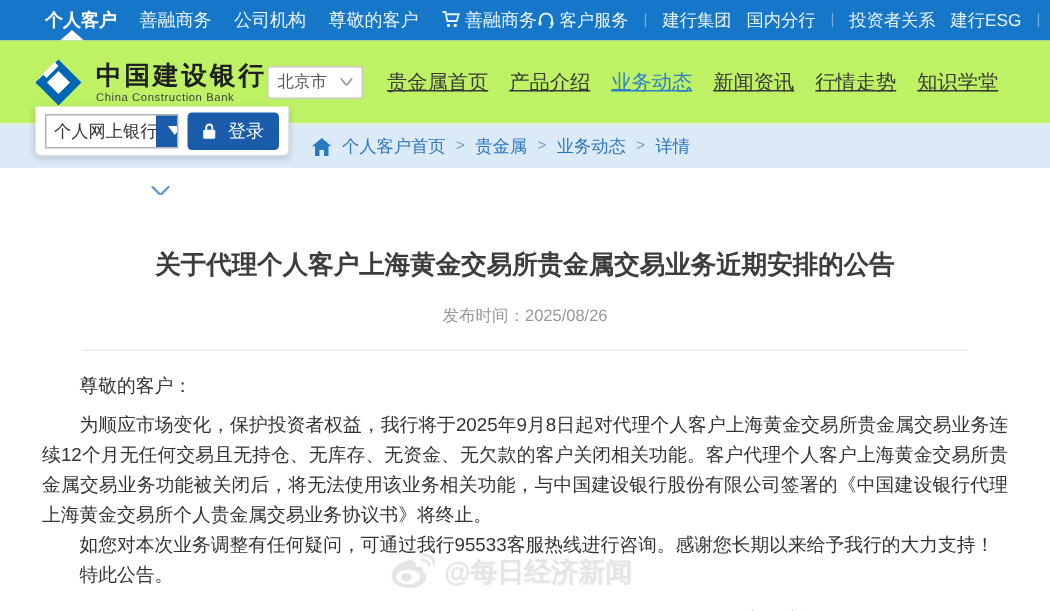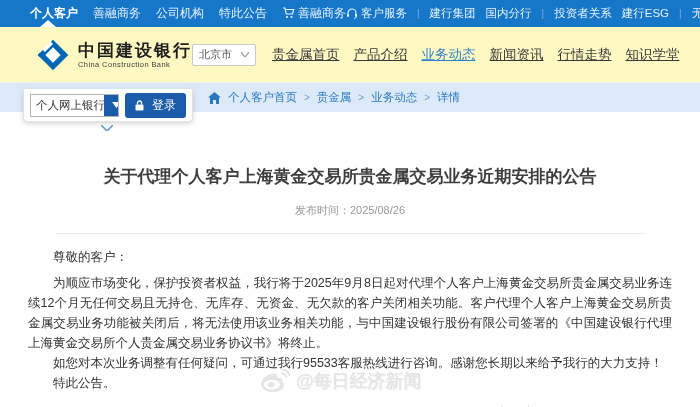--- a/index.html
+++ b/index.html
@@ -23,22 +23,22 @@
   .top-sep { color:#79ACDC; font-size:10px; }
   .top-icon { display:inline-flex; vertical-align:-2px; margin-right:3px; }
   .active-caret {
     position:absolute; left:40px; bottom:0; width:0; height:0;
     border-left:8px solid transparent; border-right:8px solid transparent;
     border-bottom:7px solid #ffffff;
   }
 
   
   .header {
-    height:56px; background:#fef9c3; display:flex; align-items:center;
-    padding:0 18px 0 36px; border-bottom:1px solid #f0f0f0; position:relative;
+    height:56px; background:#bef264; display:flex; align-items:center;
+    padding:0 18px 0 22px; border-bottom:1px solid #f0f0f0; position:relative;
   }
   .logo-wrap { display:flex; align-items:center; gap:8px; }
   .logo-text .cn { font-size:17px; font-weight:bold; color:#1f1f1f; letter-spacing:2px; line-height:19px; }
   .logo-text .en { font-size:7.5px; color:#3c3c3c; letter-spacing:0.4px; }
   .city-select {
     width:64px; height:22px; border:1px solid #c9c9c9; border-radius:2px;
     display:flex; align-items:center; justify-content:space-between; padding:0 6px;
     font-size:11px; color:#555; background:#fff; cursor:pointer; flex:none;
   }
   .main-nav { display:flex; gap:14px; margin-left:16px; font-size:13.5px; color:#3a3a3a; }
@@ -48,21 +48,21 @@
   
   .crumbbar {
     height:29px; background:#DCEAF7; display:flex; align-items:center;
     padding-left:208px; font-size:11.5px; color:#2A79C0; gap:7px;
   }
   .crumb { cursor:pointer; white-space:nowrap; }
   .crumb-sep { color:#6F9FC9; font-size:10px; }
 
   
   .login-panel {
-    position:absolute; left:23px; top:89px; width:170px; height:33px; z-index:20;
+    position:absolute; left:23px; top:71px; width:170px; height:33px; z-index:20;
     background:#fff; border:1px solid #e2e2e2; border-top:none; border-radius:0 0 4px 4px;
     box-shadow:0 2px 5px rgba(0,0,0,.15);
     display:flex; align-items:center; padding:0 6px; gap:6px;
   }
   .channel-select {
     flex:1; height:23px; border:1px solid #b3b3b3; display:flex; align-items:center;
     background:#fff; cursor:pointer; overflow:hidden;
   }
   .channel-select .val { flex:1; font-size:11.5px; color:#333; padding-left:5px; white-space:nowrap; }
   .channel-select .dd {
@@ -97,21 +97,21 @@
 </head>
 <body>
 
 <div class="page">
 
   <div class="topbar">
     <div class="topbar-left">
       <span class="top-item active">个人客户</span>
       <span class="top-item">善融商务</span>
       <span class="top-item">公司机构</span>
-      <span class="top-item">特此公告</span>
+      <span class="top-item">尊敬的客户</span>
       <span class="top-item">
         <span class="top-icon">
           <svg width="13" height="12" viewBox="0 0 13 12">
               <path d="M1 1h2l1.2 6h6.3l1.3-4.5H4" fill="none" stroke="#E9F3FC" stroke-width="1.2"></path>
               <circle cx="5" cy="10" r="1.1" fill="#E9F3FC"></circle>
               <circle cx="9.5" cy="10" r="1.1" fill="#E9F3FC"></circle>
             </svg>
         </span><span>善融商务</span>
       </span>
     </div>

